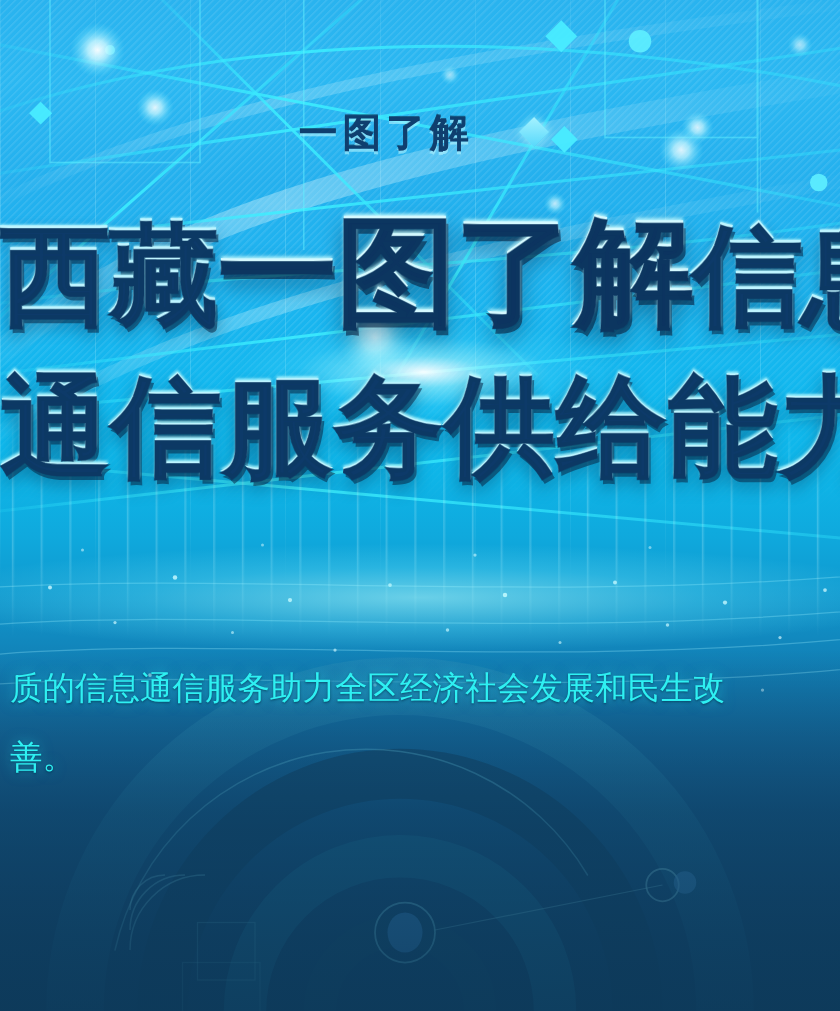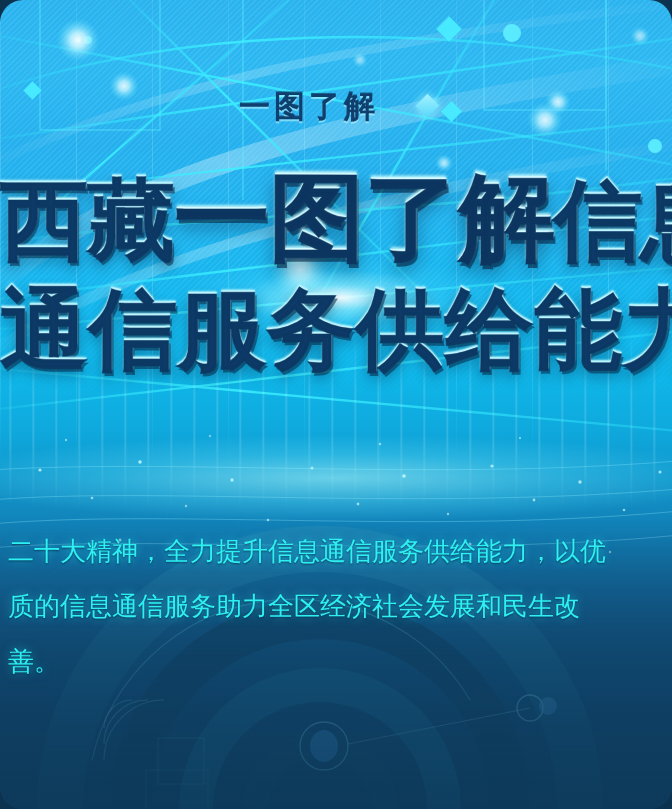--- a/index.html
+++ b/index.html
@@ -27,21 +27,20 @@
         #0fa9dd 53%,
         #0f9ad0 58%,
         #1189bf 63%,
         #1278ad 68%,
         #14699c 73%,
         #155d8d 78%,
         #155480 83%,
         #154c75 88%,
         #14466c 93%,
         #134265 100%);
-    border-radius: 23px;
   }
 
   
   .layer{ position:absolute; inset:0; pointer-events:none; }
 
   
   .hatch{
     background-image:repeating-linear-gradient(135deg,
       rgba(255,255,255,.085) 0px,
       rgba(255,255,255,.085) 1px,
@@ -136,21 +135,21 @@
     white-space:nowrap;
     color:#0d3a69;
     text-shadow:
        0 -2px 0 #bdf4ff,
        0 -3px 2px rgba(180,248,255,.85),
        2px 3px 0 rgba(8,38,70,.55),
        0 6px 14px rgba(6,36,66,.45);
     -webkit-text-stroke:1px rgba(12,56,96,.55);
   }
   .hl-1{ font-size:88px; letter-spacing:-1px; }
-  .hl-2{ font-size:88px; letter-spacing:1px; margin-top:20px; }
+  .hl-2{ font-size:88px; letter-spacing:1px; margin-top:32px; }
 
   
   .hl-em{
     font-size:96px;
     color:#0c3460;
     text-shadow:
        0 -2px 0 #d4f9ff,
        0 -4px 3px rgba(200,252,255,.9),
        2px 4px 0 rgba(6,32,62,.6),
        0 8px 18px rgba(5,30,58,.5);
@@ -320,18 +319,17 @@
   </div>
 
   <div class="headline">
     <span class="hl-line hl-1">
       <span>西藏</span><span class="hl-em">一图了解</span><span>信息</span>
     </span>
     <span class="hl-line hl-2">通信服务供给能力</span>
   </div>
 
   <div class="body-copy">
-    <span class="bline">二十大精神，全力提升信息通信服务供给能力，以优</span>
     <span class="bline">质的信息通信服务助力全区经济社会发展和民生改</span>
     <span class="bline">善。</span>
   </div>
 
 </div>
 
 </body></html>

